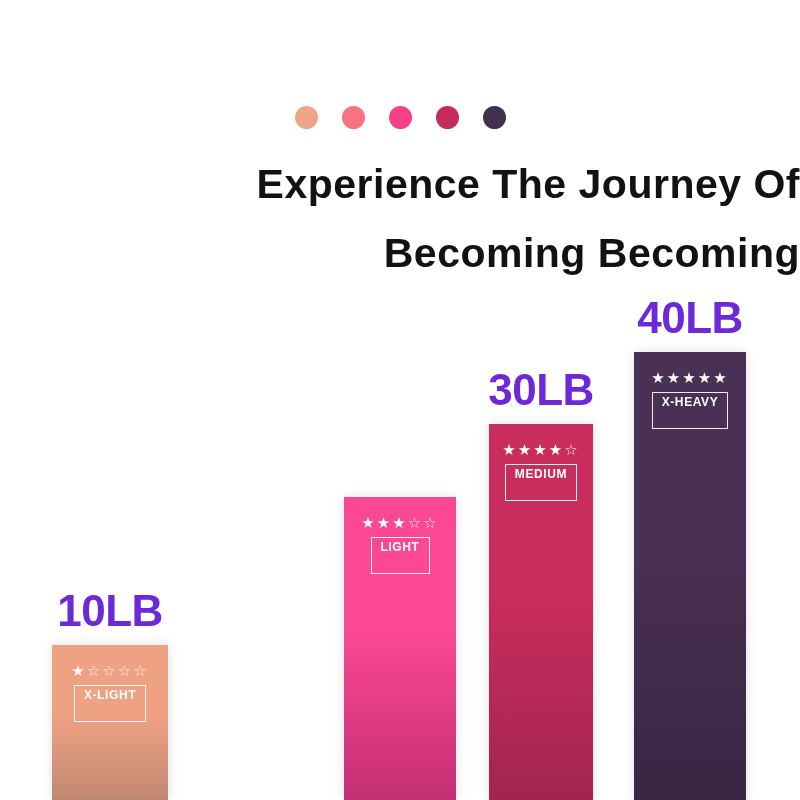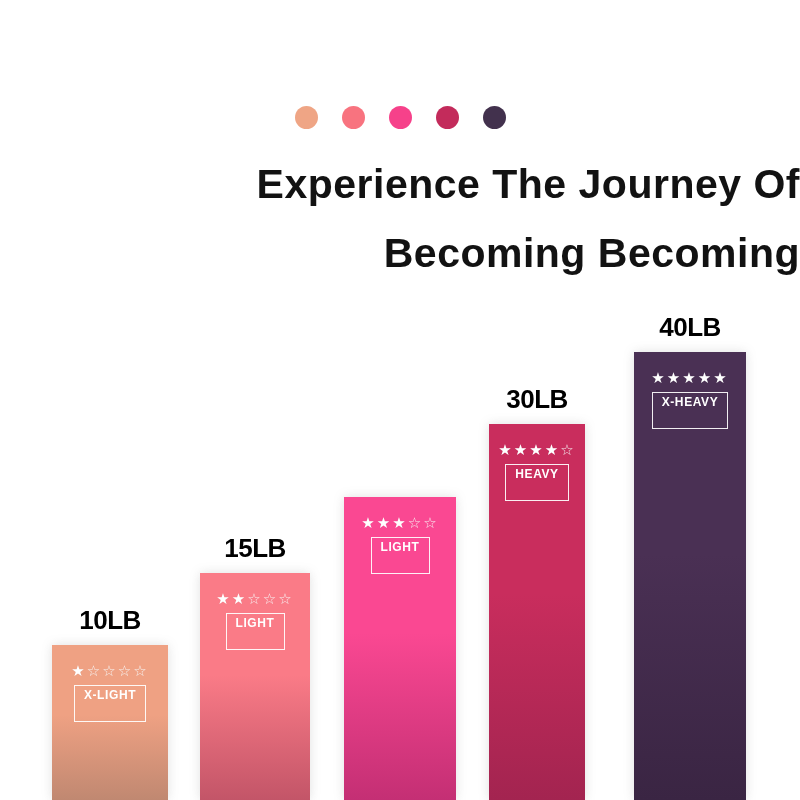--- a/index.html
+++ b/index.html
@@ -66,23 +66,23 @@
   .col {
     position: absolute;
     bottom: 0;
   }
   .weight-label {
     position: absolute;
     left: 50%;
     transform: translateX(-50%);
     bottom: 100%;
     margin-bottom: 9px;
-    font-size: 26px;
+    font-size: 44px;
     font-weight: bold;
-    color: #000000;
+    color: #6d28d9;
     white-space: nowrap;
     letter-spacing: -0.5px;
   }
   .bar {
     position: relative;
     width: 100%;
     height: 100%;
     box-shadow: 0 0 10px rgba(120,120,120,0.22);
   }
   .bar-inner {
@@ -141,46 +141,36 @@
       <div class="col" style="left: 52px; width: 116px; height: 155px;">
         <div class="weight-label">10LB</div>
         <div class="bar">
           <div class="bar-inner" style="background: linear-gradient(rgb(239, 161, 131) 0%, rgb(239, 161, 131) 45%, rgb(192, 136, 113) 100%);"></div>
           <div class="badge">
             <div class="stars"><span class="on">★</span><span class="off">☆</span><span class="off">☆</span><span class="off">☆</span><span class="off">☆</span></div>
             <div class="tagbox">X-LIGHT</div>
           </div>
         </div>
       </div>
-      <div class="col" style="left: 200px; width: 110px; height: 227px;">
-        <div class="weight-label">15LB</div>
-        <div class="bar">
-          <div class="bar-inner" style="background: linear-gradient(rgb(250, 123, 135) 0%, rgb(250, 123, 135) 45%, rgb(195, 85, 104) 100%);"></div>
-          <div class="badge">
-            <div class="stars"><span class="on">★</span><span class="on">★</span><span class="off">☆</span><span class="off">☆</span><span class="off">☆</span></div>
-            <div class="tagbox">LIGHT</div>
-          </div>
-        </div>
-      </div>
       <div class="col" style="left: 344px; width: 112px; height: 303px;">
         <div class="bar">
           <div class="bar-inner" style="background: linear-gradient(rgb(250, 72, 146) 0%, rgb(250, 72, 146) 45%, rgb(196, 47, 116) 100%);"></div>
           <div class="badge">
             <div class="stars"><span class="on">★</span><span class="on">★</span><span class="on">★</span><span class="off">☆</span><span class="off">☆</span></div>
             <div class="tagbox">LIGHT</div>
           </div>
         </div>
       </div>
-      <div class="col" style="left: 489px; width: 96px; height: 376px; border-radius: 13px;">
+      <div class="col" style="left: 489px; width: 104px; height: 376px; border-radius: 13px;">
         <div class="weight-label">30LB</div>
         <div class="bar">
           <div class="bar-inner" style="background: linear-gradient(rgb(201, 45, 93) 0%, rgb(201, 45, 93) 45%, rgb(163, 36, 80) 100%);"></div>
           <div class="badge">
             <div class="stars"><span class="on">★</span><span class="on">★</span><span class="on">★</span><span class="on">★</span><span class="off">☆</span></div>
-            <div class="tagbox">HEAVY</div>
+            <div class="tagbox">MEDIUM</div>
           </div>
         </div>
       </div>
       <div class="col" style="left: 634px; width: 112px; height: 448px;">
         <div class="weight-label">40LB</div>
         <div class="bar">
           <div class="bar-inner" style="background: linear-gradient(rgb(74, 48, 84) 0%, rgb(74, 48, 84) 45%, rgb(58, 37, 67) 100%);"></div>
           <div class="badge">
             <div class="stars"><span class="on">★</span><span class="on">★</span><span class="on">★</span><span class="on">★</span><span class="on">★</span></div>
             <div class="tagbox">X-HEAVY</div>

